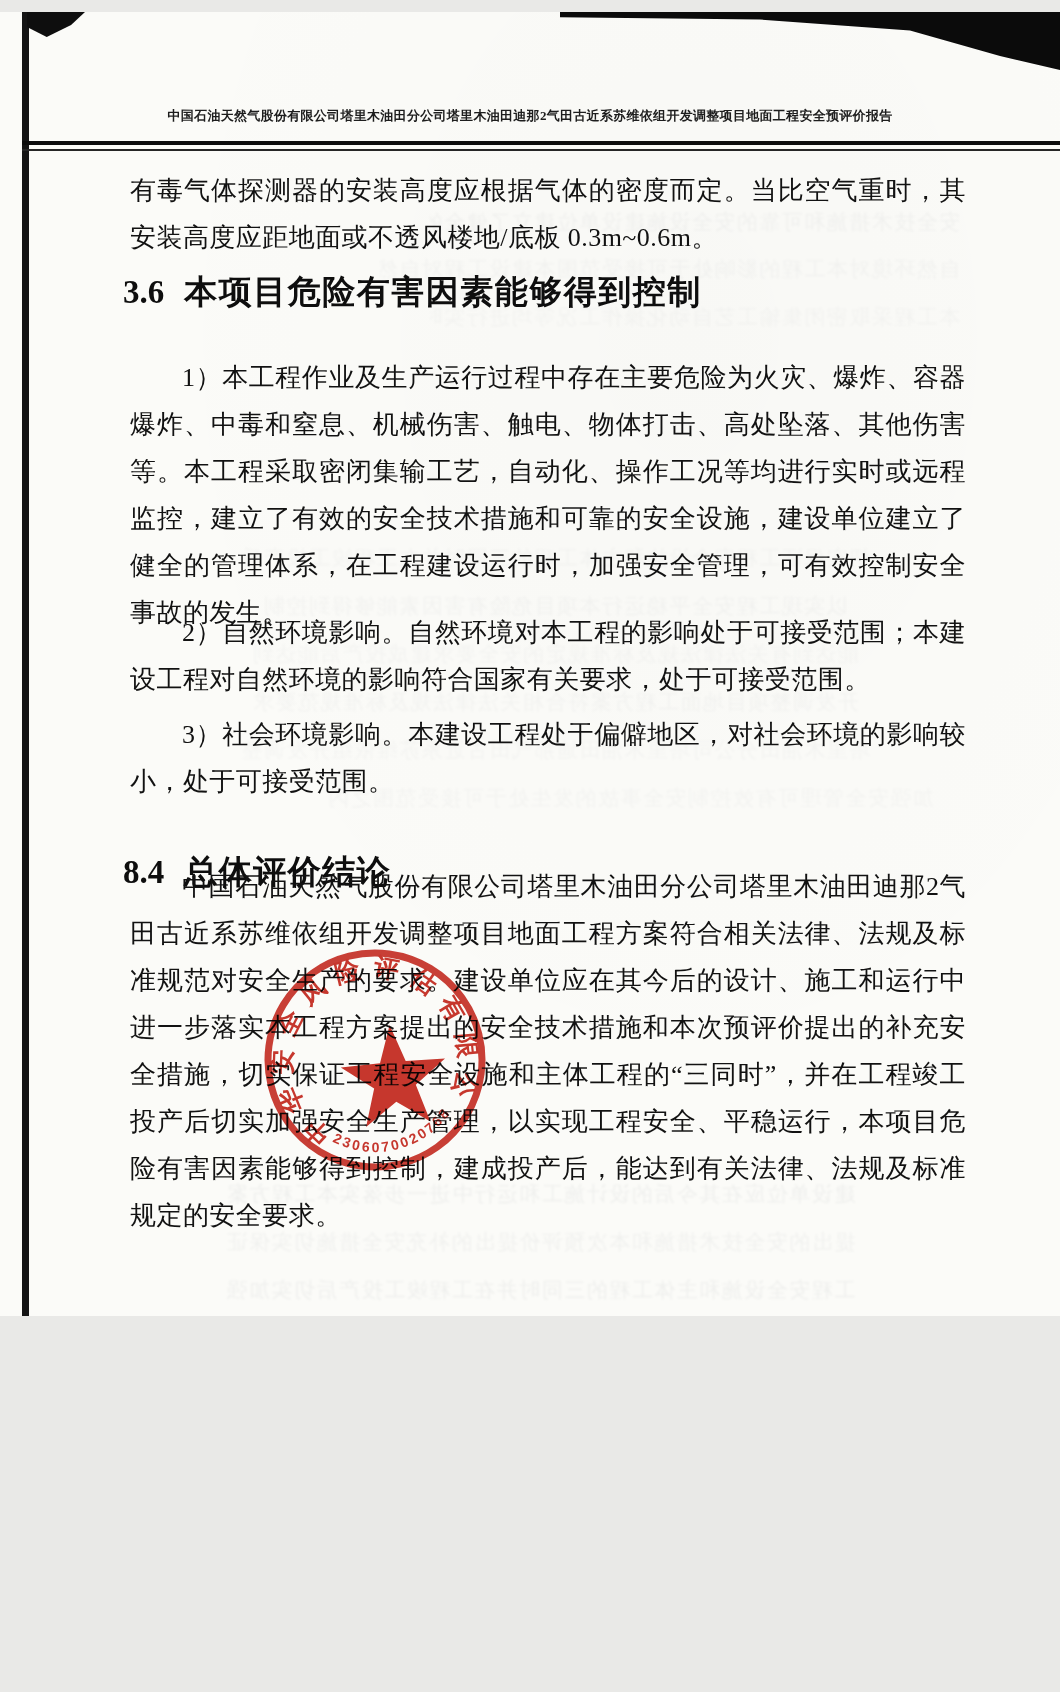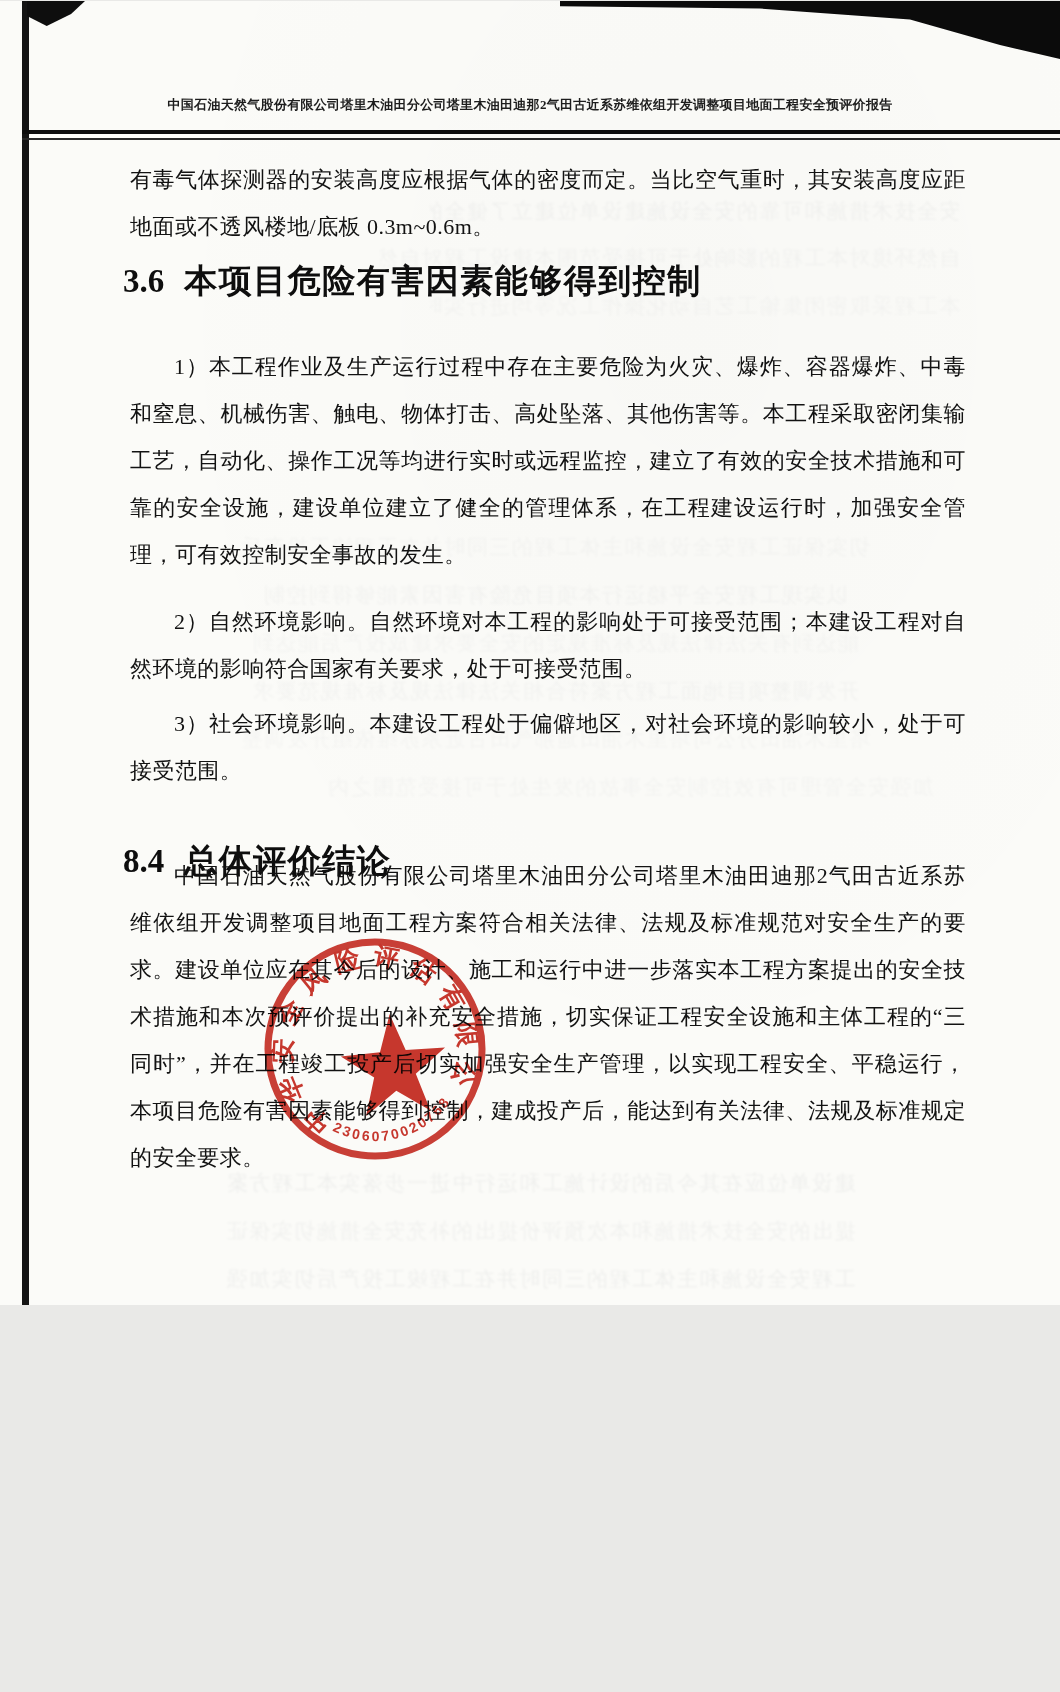--- a/index.html
+++ b/index.html
@@ -1,27 +1,27 @@
 <!DOCTYPE html>
 <html><head>
 <meta charset="utf-8">
 <style>
   html,body{margin:0;padding:0;background:#e9e9e7;}
-  .page{position:relative;width:1060px;height:1304px;margin:1px auto;overflow:hidden;
+  .page{position:relative;width:1060px;height:1304px;margin:12px auto;overflow:hidden;
         background:radial-gradient(ellipse at 65% 25%, rgba(0,0,0,0.012), transparent 60%), #fbfbf8;
         font-family:"Liberation Serif","DejaVu Serif",serif;color:#161616;}
 
   
   .header-title{position:absolute;top:95px;left:80px;width:900px;text-align:center;
         font-size:13px;font-weight:bold;color:#1d1d1d;letter-spacing:.3px;}
   .rule-thick{position:absolute;top:129px;left:22px;width:1038px;height:4px;background:#0c0c0c;}
   .rule-thin{position:absolute;top:137px;left:22px;width:1038px;height:2px;background:#262626;}
 
   
-  .body-text{position:absolute;left:130px;width:836px;font-size:22px;letter-spacing:.45px;
+  .body-text{position:absolute;left:130px;width:836px;font-size:26px;letter-spacing:.45px;
         line-height:47px;text-align:justify;color:#121212;}
   .indent{text-indent:2em;font-family:Liberation Serif, serif;}
   .p-intro{top:155px;}
   .p-hazard{top:342px;}
   .p-nature{top:597px;}
   .p-social{top:699px;}
   .p-conclusion{top:851px;}
 
   .section-heading{position:absolute;left:123px;font-weight:bold;font-size:33px;color:#0e0e0e;
         letter-spacing:1.5px;white-space:nowrap;}

